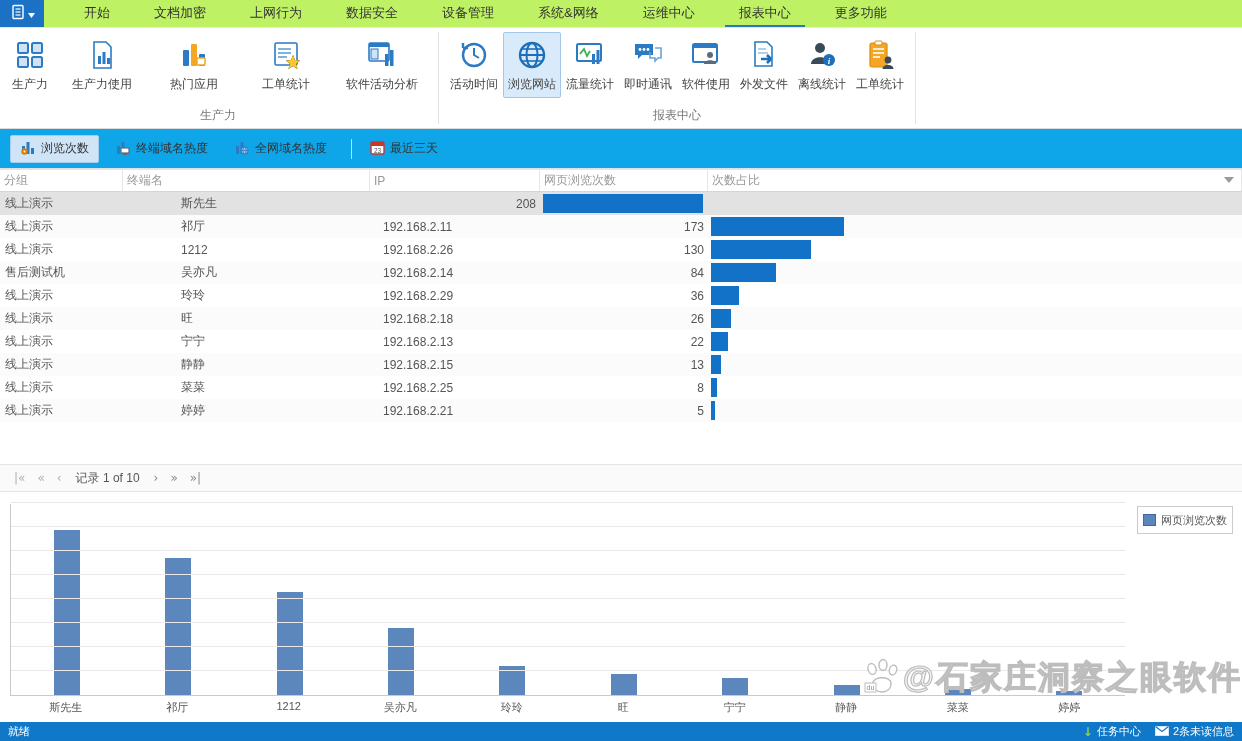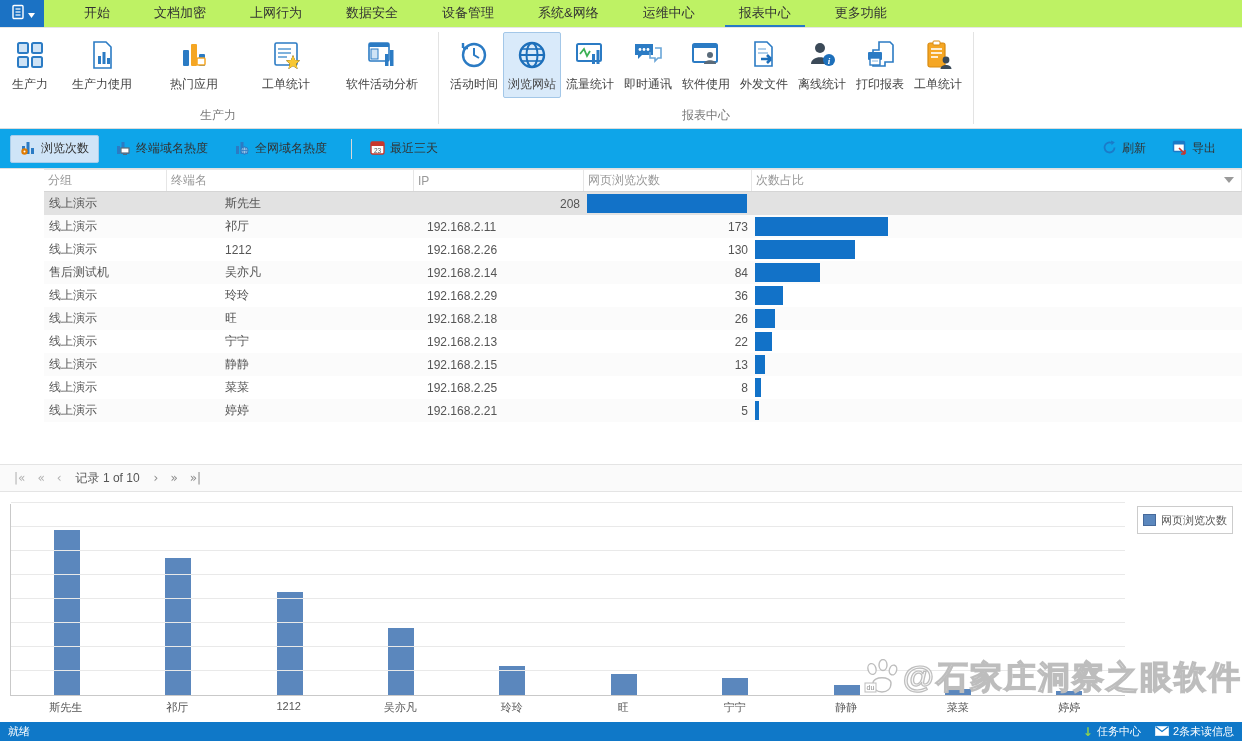--- a/index.html
+++ b/index.html
@@ -28,21 +28,21 @@
 
   
   .subtoolbar { height:40px; flex:0 0 40px; background:#0ea5e9; border-bottom:1px solid #e0e0e0; display:flex; align-items:center; padding:0 10px; }
   .tbtn { display:flex; align-items:center; gap:5px; padding:4px 9px; margin-right:6px; border:1px solid transparent; border-radius:2px; font-size:12px; color:#333; cursor:pointer; }
   .tbtn.selected { background:#cfe4f7; border-color:#a8cdeb; }
   .tsep { width:1px; height:20px; background:#d8d8d8; margin:0 8px; }
   .t-right { margin-left:auto; display:flex; align-items:center; }
 
   
   .grid { flex:0 0 295px; display:flex; flex-direction:column; background:#fff; }
-  .gcols { display:grid; grid-template-columns:123px 247px 170px 168px 1fr;margin-left:44px; }
+  .gcols { display:grid; grid-template-columns:123px 247px 170px 168px 1fr; }
   .grid-header { height:23px; border-bottom:1px solid #d5d5d5; border-top:1px solid #e6e6e6; position:relative; }
   .grid-header .hcell { font-size:12px; color:#999; display:flex; align-items:center; padding-left:4px; border-right:1px solid #e6e6e6; overflow:hidden; }
   .grid-header .hcell:last-child { border-right:none; }
   .hdr-caret { position:absolute; right:8px; top:7px; width:0; height:0; border-left:5px solid transparent; border-right:5px solid transparent; border-top:6px solid #9a9a9a; }
   .grid-rows { flex:0 0 230px; }
   .grow { height:23px; cursor:pointer; }
   .grow:nth-child(even) { background:#fbfbfb; }
   .grow.selected { background:#e2e2e2; }
   .grow .cell { display:flex; align-items:center; font-size:12px; color:#555; overflow:hidden; white-space:nowrap; }
   .c-group { padding-left:5px; }
@@ -255,31 +255,20 @@
                 <path d="M4 24 C4 15 22 15 22 24 Z" fill="#3b4a58"></path>
                 <circle cx="22" cy="20" r="6" fill="#1d6fba"></circle>
                 <text x="22" y="24" text-anchor="middle" font-size="9" fill="#fff" font-family="Liberation Serif,serif" font-style="italic" font-weight="bold">i</text>
               </svg>
           </span>
           <span class="rlabel">离线统计</span>
         </div>
         <div class="ritem wide" style="width:58px">
           <span class="ricon">
             <svg width="30" height="30" viewBox="0 0 30 30">
-                <path d="M14 2 H25 L28 5 V22 H20 V26 H8 V10 H14 Z" fill="#fff" stroke="#2b7bc4" stroke-width="1.6"></path>
-                <rect x="3" y="12" width="14" height="8" rx="1" fill="#2b7bc4"></rect>
-                <rect x="5" y="18" width="10" height="7" fill="#fff" stroke="#2b7bc4" stroke-width="1.4"></rect>
-                <line x1="7" y1="21" x2="13" y2="21" stroke="#9cc3e5" stroke-width="1.2"></line>
-              </svg>
-          </span>
-          <span class="rlabel">打印报表</span>
-        </div>
-        <div class="ritem wide" style="width:58px">
-          <span class="ricon">
-            <svg width="30" height="30" viewBox="0 0 30 30">
                 <rect x="5" y="3" width="17" height="24" rx="2" fill="#f5a623" stroke="#d88a10" stroke-width="1.2"></rect>
                 <rect x="10" y="1" width="7" height="4" rx="1" fill="#fff" stroke="#d88a10" stroke-width="1"></rect>
                 <line x1="8" y1="9" x2="19" y2="9" stroke="#fff" stroke-width="1.6"></line>
                 <line x1="8" y1="13" x2="19" y2="13" stroke="#fff" stroke-width="1.6"></line>
                 <line x1="8" y1="17" x2="15" y2="17" stroke="#fff" stroke-width="1.6"></line>
                 <circle cx="23" cy="20" r="3.4" fill="#3b4a58"></circle>
                 <path d="M17.5 29 C17.5 23.5 28.5 23.5 28.5 29 Z" fill="#3b4a58"></path>
               </svg>
           </span>
           <span class="rlabel">工单统计</span>
@@ -331,41 +320,20 @@
     <div class="tsep"></div>
     <div class="tbtn">
       <span>
         <svg width="15" height="15" viewBox="0 0 15 15">
             <rect x="1" y="2" width="13" height="12" rx="1.5" fill="#fff" stroke="#c9372c" stroke-width="1.4"></rect>
             <rect x="1" y="2" width="13" height="4" fill="#c9372c"></rect>
             <text x="7.5" y="12.5" text-anchor="middle" font-size="6.5" fill="#555" font-family="Liberation Sans,sans-serif">23</text>
           </svg>
       </span>
       <span>最近三天</span>
-    </div>
-    <div class="t-right">
-      <div class="tbtn">
-        <span>
-          <svg width="15" height="15" viewBox="0 0 15 15">
-              <path d="M12.5 7.5 A5 5 0 1 1 9.5 2.9" fill="none" stroke="#1b7ac8" stroke-width="1.8"></path>
-              <path d="M9 0.5 L12.8 2.2 L9.5 5.2 Z" fill="#1b7ac8"></path>
-            </svg>
-        </span>
-        <span>刷新</span>
-      </div>
-      <div class="tbtn">
-        <span>
-          <svg width="15" height="15" viewBox="0 0 15 15">
-              <rect x="1.5" y="1.5" width="11" height="10" rx="1" fill="#fff" stroke="#1b7ac8" stroke-width="1.5"></rect>
-              <rect x="1.5" y="1.5" width="11" height="3" fill="#1b7ac8"></rect>
-              <path d="M7 8 L13 14 M13 14 L13 10 M13 14 L9 14" stroke="#c9372c" stroke-width="1.6" fill="none"></path>
-            </svg>
-        </span>
-        <span>导出</span>
-      </div>
     </div>
   </section>
 
   <section class="grid">
     <div class="grid-header gcols">
       <div class="hcell">分组</div>
       <div class="hcell">终端名</div>
       <div class="hcell">IP</div>
       <div class="hcell">网页浏览次数</div>
       <div class="hcell">次数占比</div>

